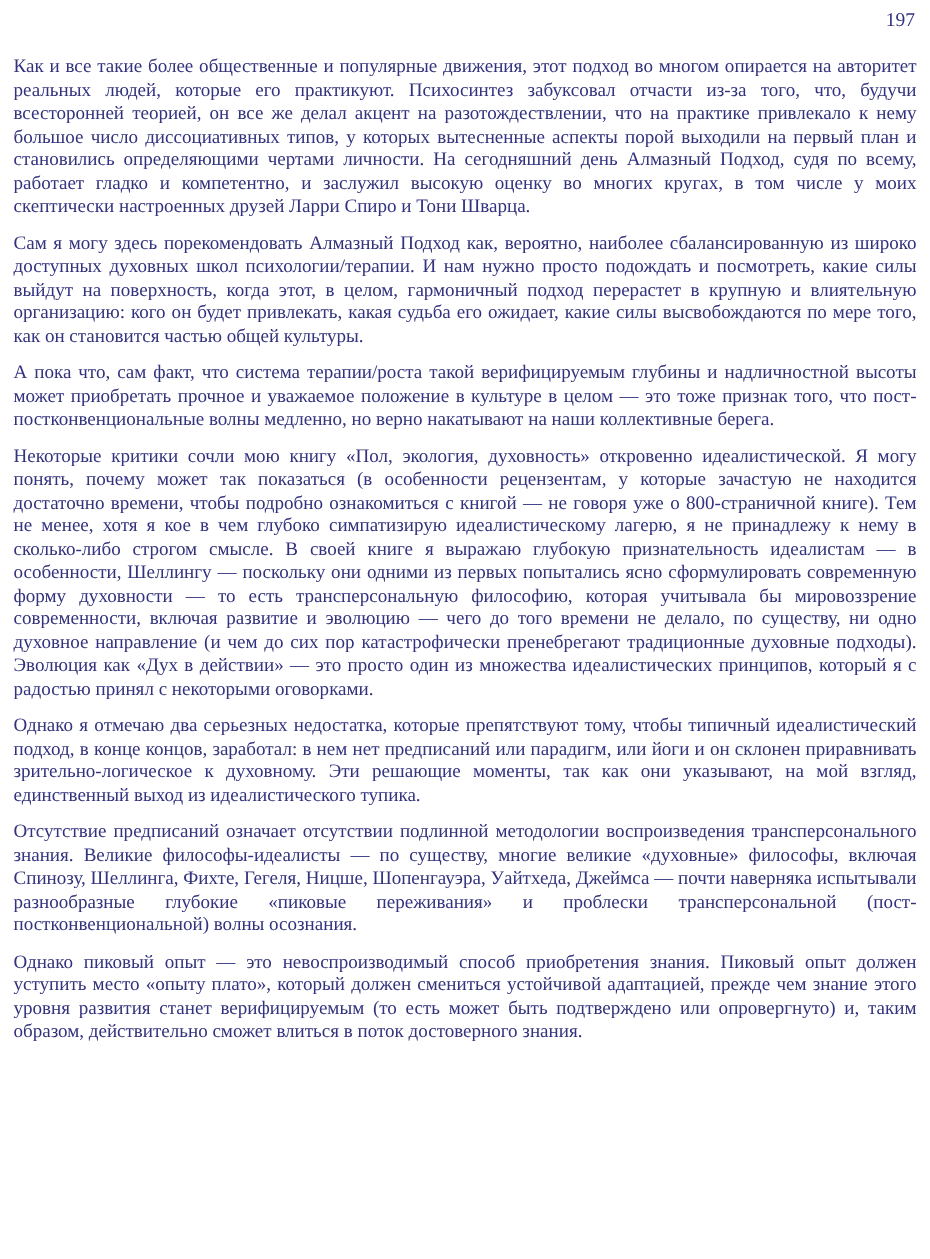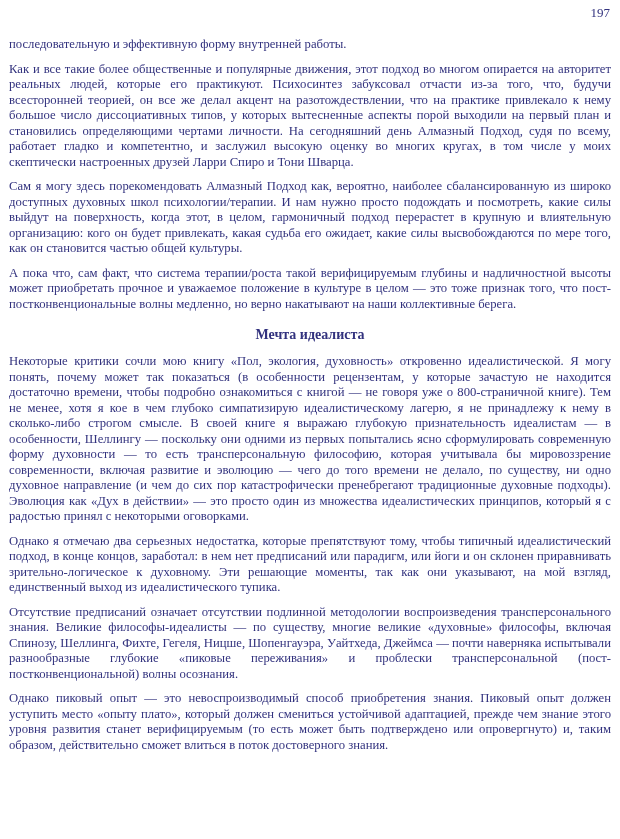--- a/index.html
+++ b/index.html
@@ -39,29 +39,27 @@
     margin: 14px 0 11px 0;
     line-height: 17px;
   }
 </style>
 </head>
 <body>
 
 <div class="page">
   <div class="page-number">197</div>
 
-  <p class="para">последовательную и эффективную форму внутренней работы.</p>
 
   <p class="para">Как и все такие более общественные и популярные движения, этот подход во многом опирается на авторитет реальных людей, которые его практикуют. Психосинтез забуксовал отчасти из-за того, что, будучи всесторонней теорией, он все же делал акцент на разотождествлении, что на практике привлекало к нему большое число диссоциативных типов, у которых вытесненные аспекты порой выходили на первый план и становились определяющими чертами личности. На сегодняшний день Алмазный Подход, судя по всему, работает гладко и компетентно, и заслужил высокую оценку во многих кругах, в том числе у моих скептически настроенных друзей Ларри Спиро и Тони Шварца.</p>
 
   <p class="para">Сам я могу здесь порекомендовать Алмазный Подход как, вероятно, наиболее сбалансированную из широко доступных духовных школ психологии/терапии. И нам нужно просто подождать и посмотреть, какие силы выйдут на поверхность, когда этот, в целом, гармоничный подход перерастет в крупную и влиятельную организацию: кого он будет привлекать, какая судьба его ожидает, какие силы высвобождаются по мере того, как он становится частью общей культуры.</p>
 
   <p class="para">А пока что, сам факт, что система терапии/роста такой верифицируемым глубины и надличностной высоты может приобретать прочное и уважаемое положение в культуре в целом — это тоже признак того, что пост-постконвенциональные волны медленно, но верно накатывают на наши коллективные берега.</p>
 
-  <h2 class="heading">Мечта идеалиста</h2>
 
   <p class="para">Некоторые критики сочли мою книгу «Пол, экология, духовность» откровенно идеалистической. Я могу понять, почему может так показаться (в особенности рецензентам, у которые зачастую не находится достаточно времени, чтобы подробно ознакомиться с книгой — не говоря уже о 800-страничной книге). Тем не менее, хотя я кое в чем глубоко симпатизирую идеалистическому лагерю, я не принадлежу к нему в сколько-либо строгом смысле. В своей книге я выражаю глубокую признательность идеалистам — в особенности, Шеллингу — поскольку они одними из первых попытались ясно сформулировать современную форму духовности — то есть трансперсональную философию, которая учитывала бы мировоззрение современности, включая развитие и эволюцию — чего до того времени не делало, по существу, ни одно духовное направление (и чем до сих пор катастрофически пренебрегают традиционные духовные подходы). Эволюция как «Дух в действии» — это просто один из множества идеалистических принципов, который я с радостью принял с некоторыми оговорками.</p>
 
   <p class="para">Однако я отмечаю два серьезных недостатка, которые препятствуют тому, чтобы типичный идеалистический подход, в конце концов, заработал: в нем нет предписаний или парадигм, или йоги и он склонен приравнивать зрительно-логическое к духовному. Эти решающие моменты, так как они указывают, на мой взгляд, единственный выход из идеалистического тупика.</p>
 
   <p class="para">Отсутствие предписаний означает отсутствии подлинной методологии воспроизведения трансперсонального знания. Великие философы-идеалисты — по существу, многие великие «духовные» философы, включая Спинозу, Шеллинга, Фихте, Гегеля, Ницше, Шопенгауэра, Уайтхеда, Джеймса — почти наверняка испытывали разнообразные глубокие «пиковые переживания» и проблески трансперсональной (пост-постконвенциональной) волны осознания.</p>
 
   <p class="para">Однако пиковый опыт — это невоспроизводимый способ приобретения знания. Пиковый опыт должен уступить место «опыту плато», который должен смениться устойчивой адаптацией, прежде чем знание этого уровня развития станет верифицируемым (то есть может быть подтверждено или опровергнуто) и, таким образом, действительно сможет влиться в поток достоверного знания.</p>
 </div>
 

